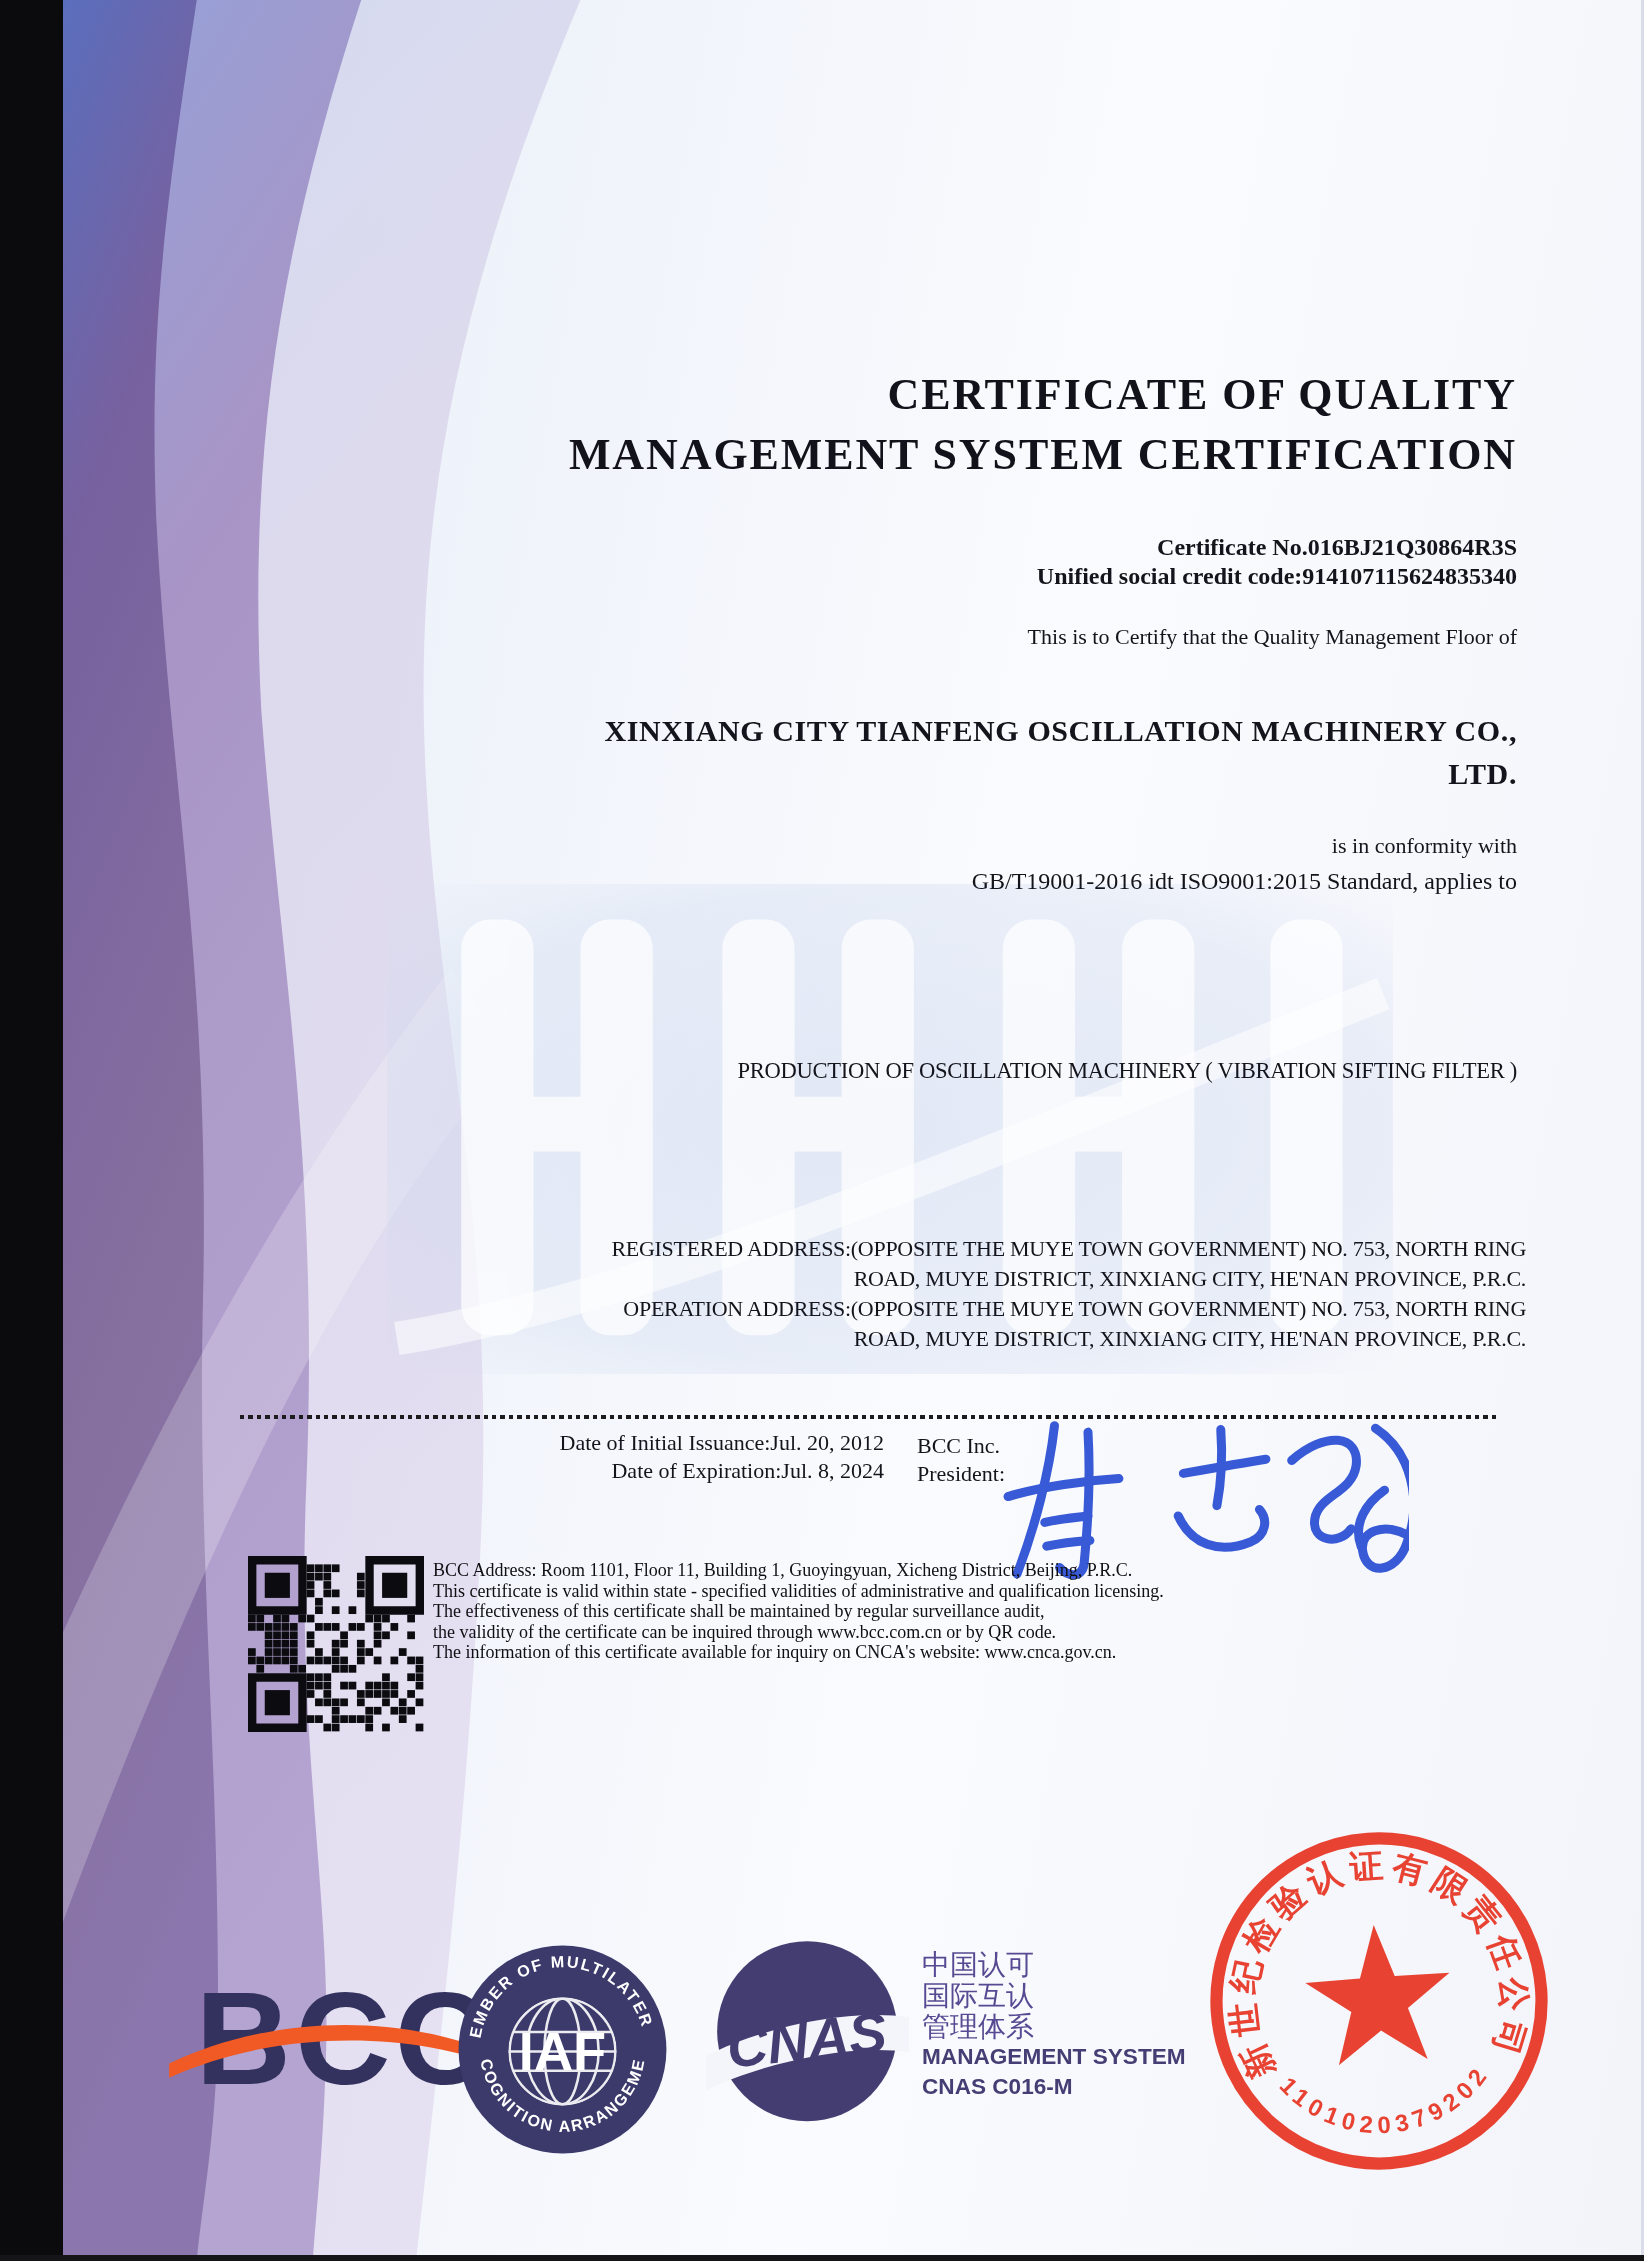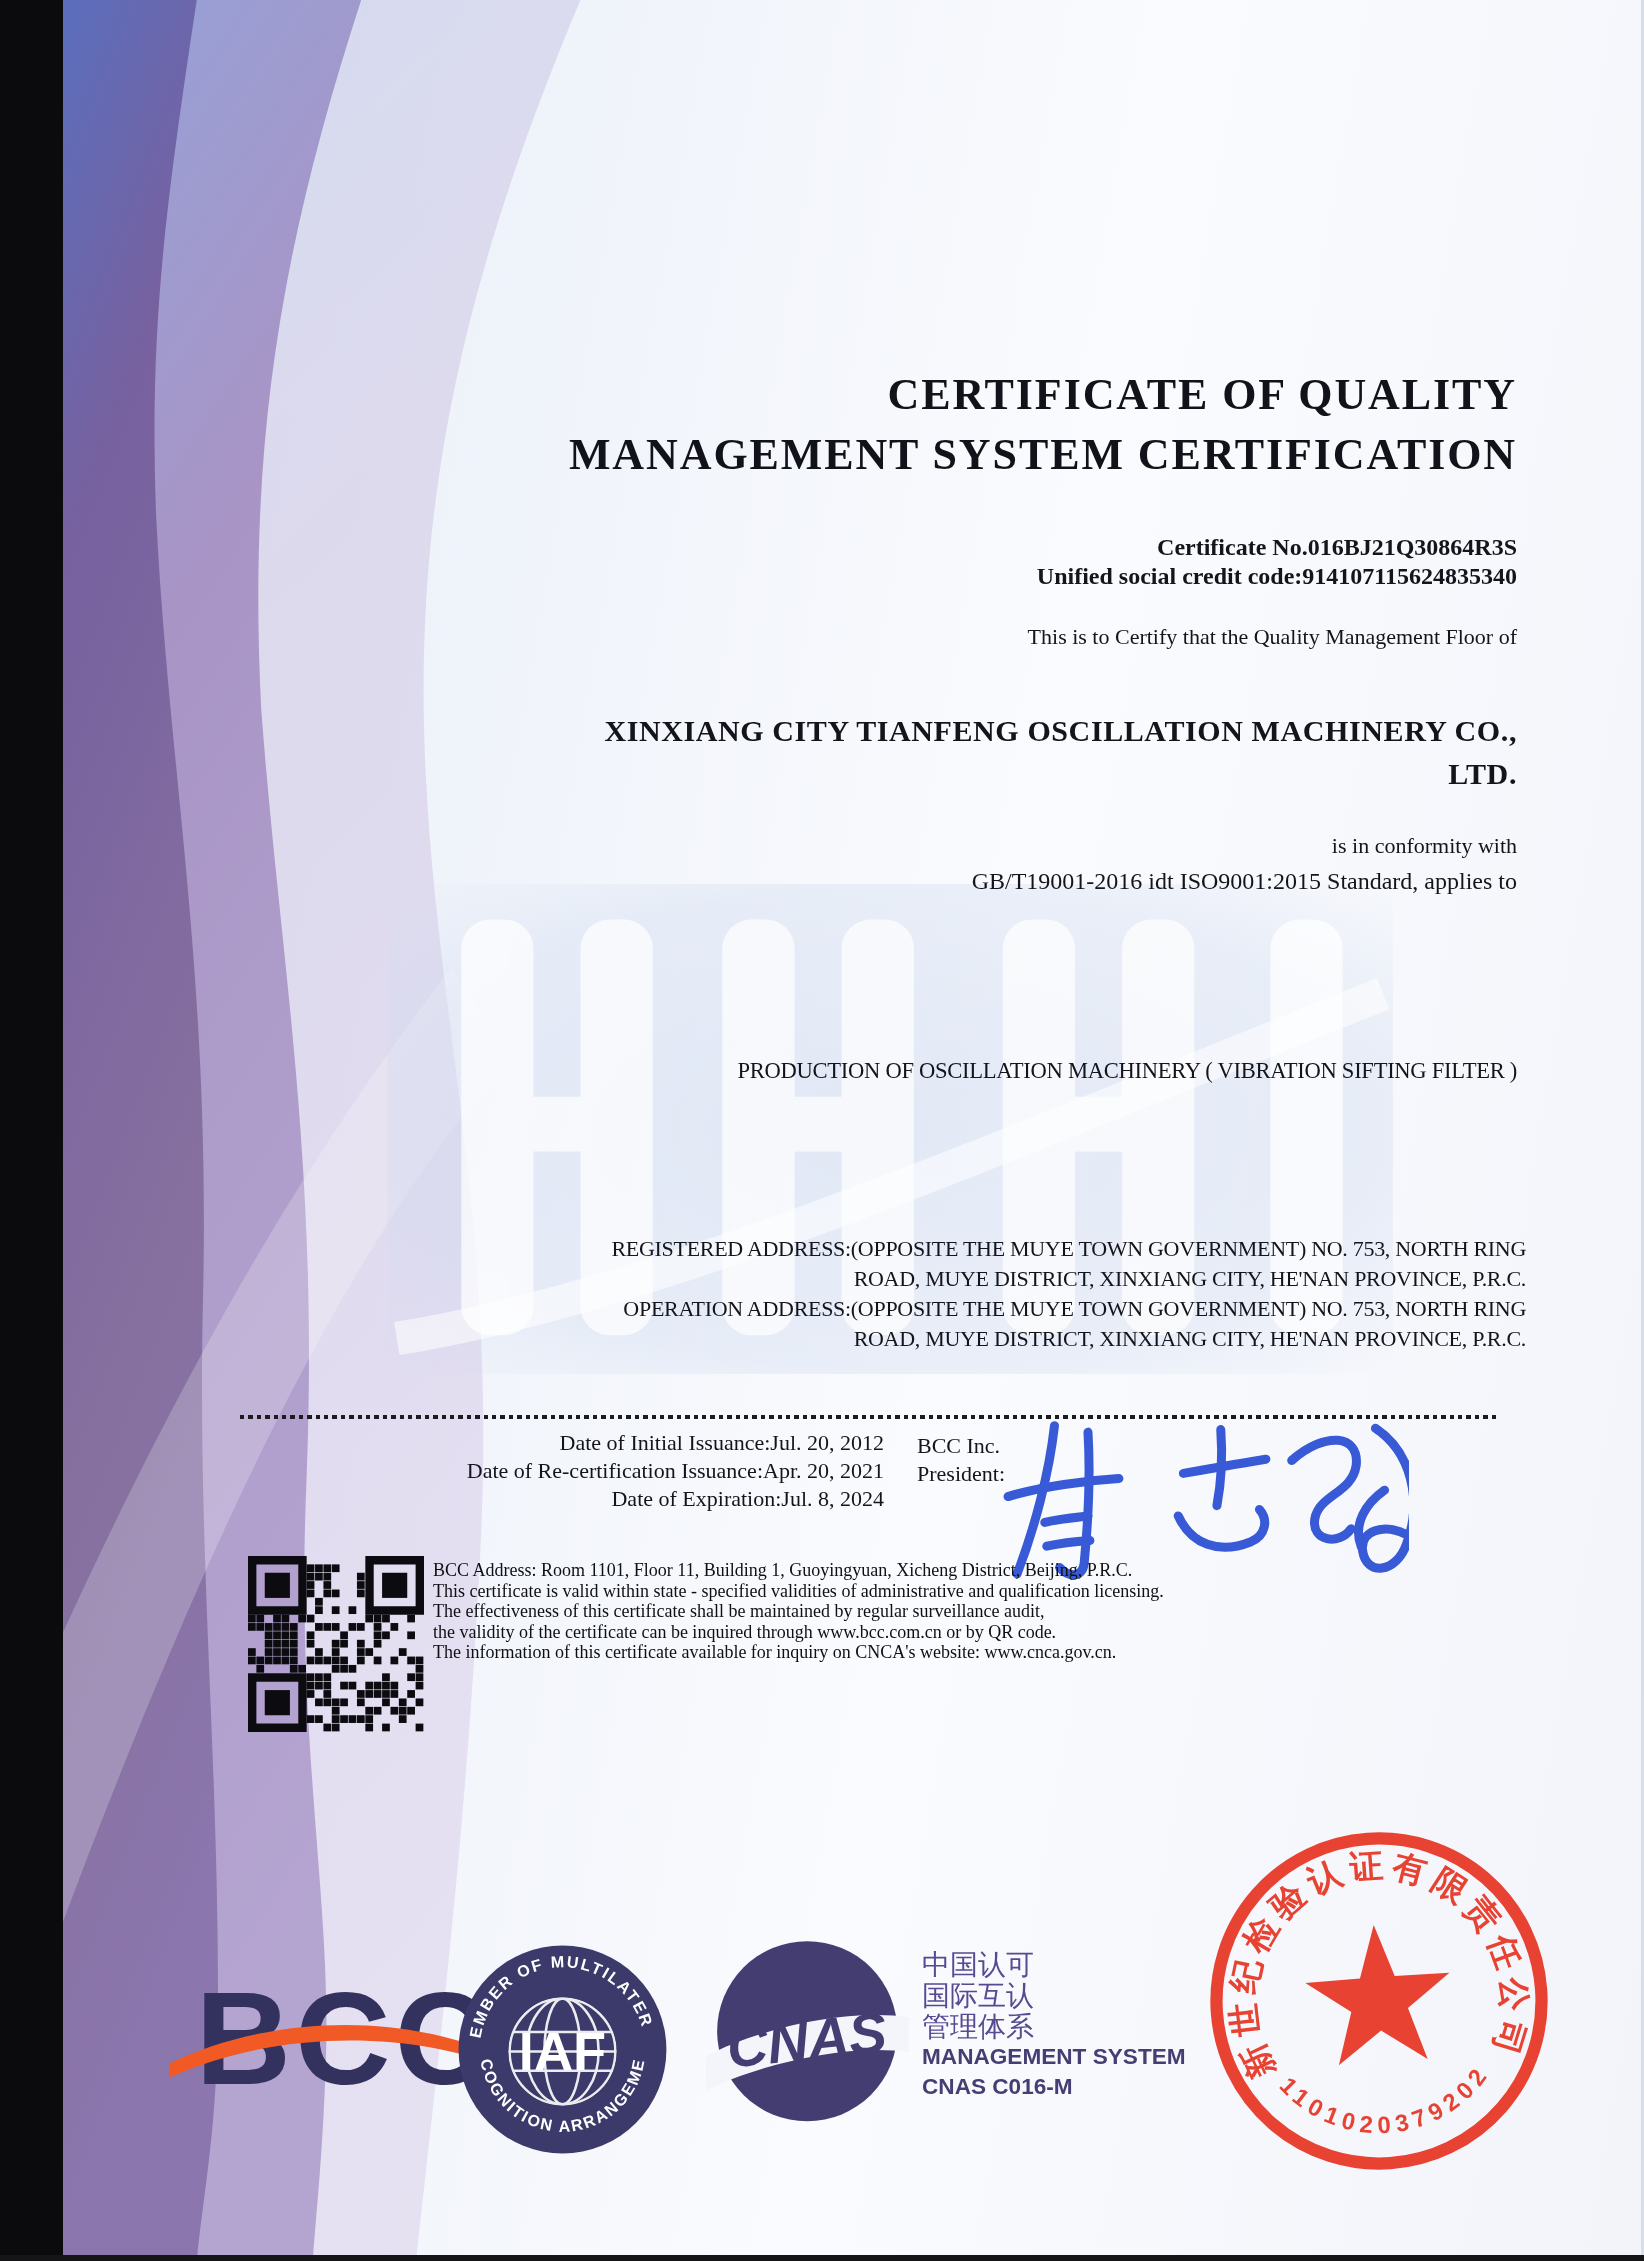--- a/index.html
+++ b/index.html
@@ -116,21 +116,20 @@
     <div>REGISTERED ADDRESS:(OPPOSITE THE MUYE TOWN GOVERNMENT) NO. 753, NORTH RING</div>
     <div>ROAD, MUYE DISTRICT, XINXIANG CITY, HE'NAN PROVINCE, P.R.C.</div>
     <div>OPERATION ADDRESS:(OPPOSITE THE MUYE TOWN GOVERNMENT) NO. 753, NORTH RING</div>
     <div>ROAD, MUYE DISTRICT, XINXIANG CITY, HE'NAN PROVINCE, P.R.C.</div>
   </div>
 
   <div class="abs dotline"></div>
 
   <div class="abs ctr dates">
     <div>Date of Initial Issuance:Jul. 20, 2012</div>
-    <div>Date of Re-certification Issuance:Apr. 20, 2021</div>
     <div>Date of Expiration:Jul. 8, 2024</div>
   </div>
 
   <div class="abs issuer-name">BCC Inc.</div>
   <div class="abs issuer-pres">President:</div>
 
   <svg class="abs" style="left:990px;top:1414px;" width="419" height="171" viewBox="0 0 650 265">
     <g fill="none" stroke="#2f52d4" stroke-width="14" stroke-linecap="round" opacity="0.95">
       <path d="M100,18 C92,90 70,175 42,248"></path>
       <path d="M28,128 C80,112 150,103 200,100"></path>

